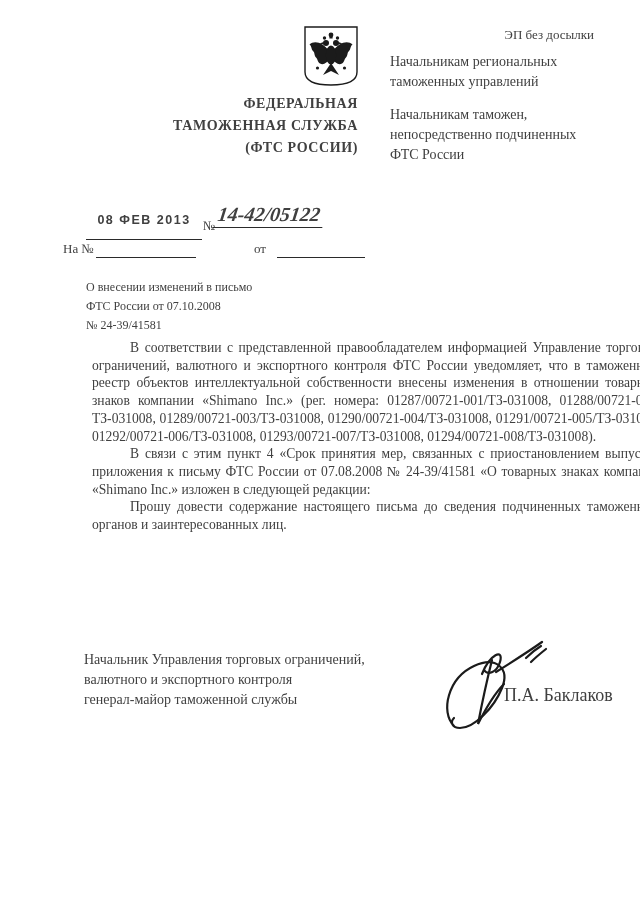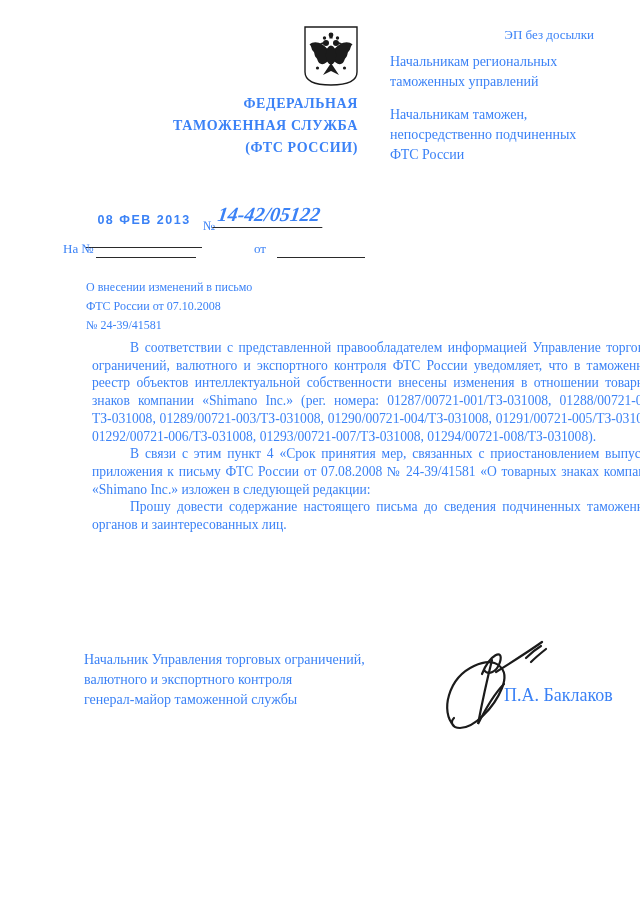--- a/index.html
+++ b/index.html
@@ -1,18 +1,18 @@
 <!DOCTYPE html>
 <html><head>
 <meta charset="utf-8">
 <style>
   html,body { margin:0; padding:0; background:#e8e8e8; }
   .page {
     position:relative; width:640px; height:900px; margin:0 auto;
-    background:#ffffff; color:#3b82f6;
+    background:#ffffff; color:#404040;
     font-family:"Liberation Serif", serif;
     overflow:hidden;
   }
   
   .top-note { position:absolute; top:27px; right:46px; font-size:13px; }
 
   
   .recipients { position:absolute; left:390px; top:52px; width:225px; font-size:14px; line-height:20px; }
   .recipients .block2 { margin-top:13px; }
 
@@ -20,21 +20,21 @@
   .letterhead { position:absolute; left:58px; top:26px; width:300px; text-align:right; }
   .emblem { display:inline-block; }
   .org { font-weight:bold; font-size:14px; line-height:17px; letter-spacing:0.6px; margin-top:5px; }
   .org-short { font-weight:bold; font-size:14px; letter-spacing:0.6px; margin-top:6px; }
   .address { font-weight:bold; font-size:10.6px; line-height:14px; margin-top:9px; }
 
   
   .stamp-date {
     position:absolute; left:86px; top:213px; width:116px; text-align:center;
     font-family:"Liberation Sans", sans-serif; font-weight:bold; font-size:12.5px;
-    letter-spacing:1.5px; padding-bottom:20px; border-bottom:1.6px solid #2a2a2a;
+    letter-spacing:1.5px; padding-bottom:12px; border-bottom:1.6px solid #2a2a2a;
   }
   .num-sign { position:absolute; left:203px; top:218px; font-size:13px; }
   .outgoing-number {
     position:absolute; left:214px; top:203px; width:110px; text-align:center;
     font-style:italic; font-weight:bold; font-size:20px; transform:skewX(-8deg);
     border-bottom:1.6px solid #2a2a2a; padding-bottom:1px;
   }
   .reply-label { position:absolute; left:63px; top:241px; font-size:13px; }
   .reply-line1 { position:absolute; left:96px; top:241px; width:100px; height:16px; border-bottom:1.4px solid #2a2a2a; }
   .from-label { position:absolute; left:254px; top:241px; font-size:13px; }

